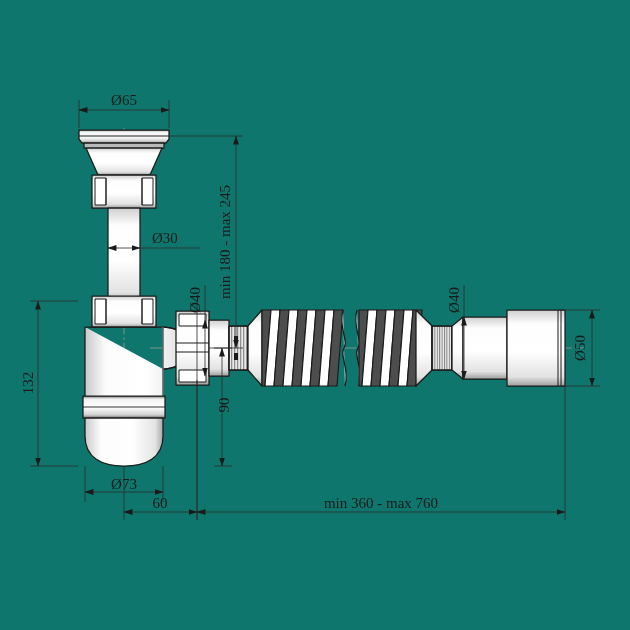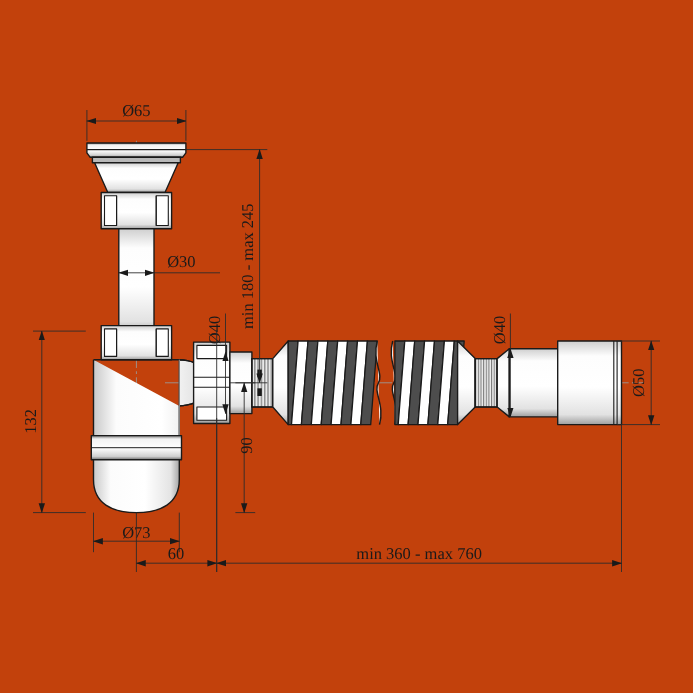--- a/index.html
+++ b/index.html
@@ -4,21 +4,21 @@
 <style>
   html, body {
     margin: 0;
     padding: 0;
     background: #ffffff;
   }
   #drawing-root {
     position: relative;
     width: 630px;
     height: 630px;
-    background: #c2410c;
+    background: #0f766e;
     font-family: "Liberation Serif", "DejaVu Serif", serif;
     overflow: hidden;
   }
   #tech-svg {
     display: block;
     width: 630px;
     height: 630px;
   }
   .dim-text {
     font-family: "Liberation Serif", "DejaVu Serif", serif;

